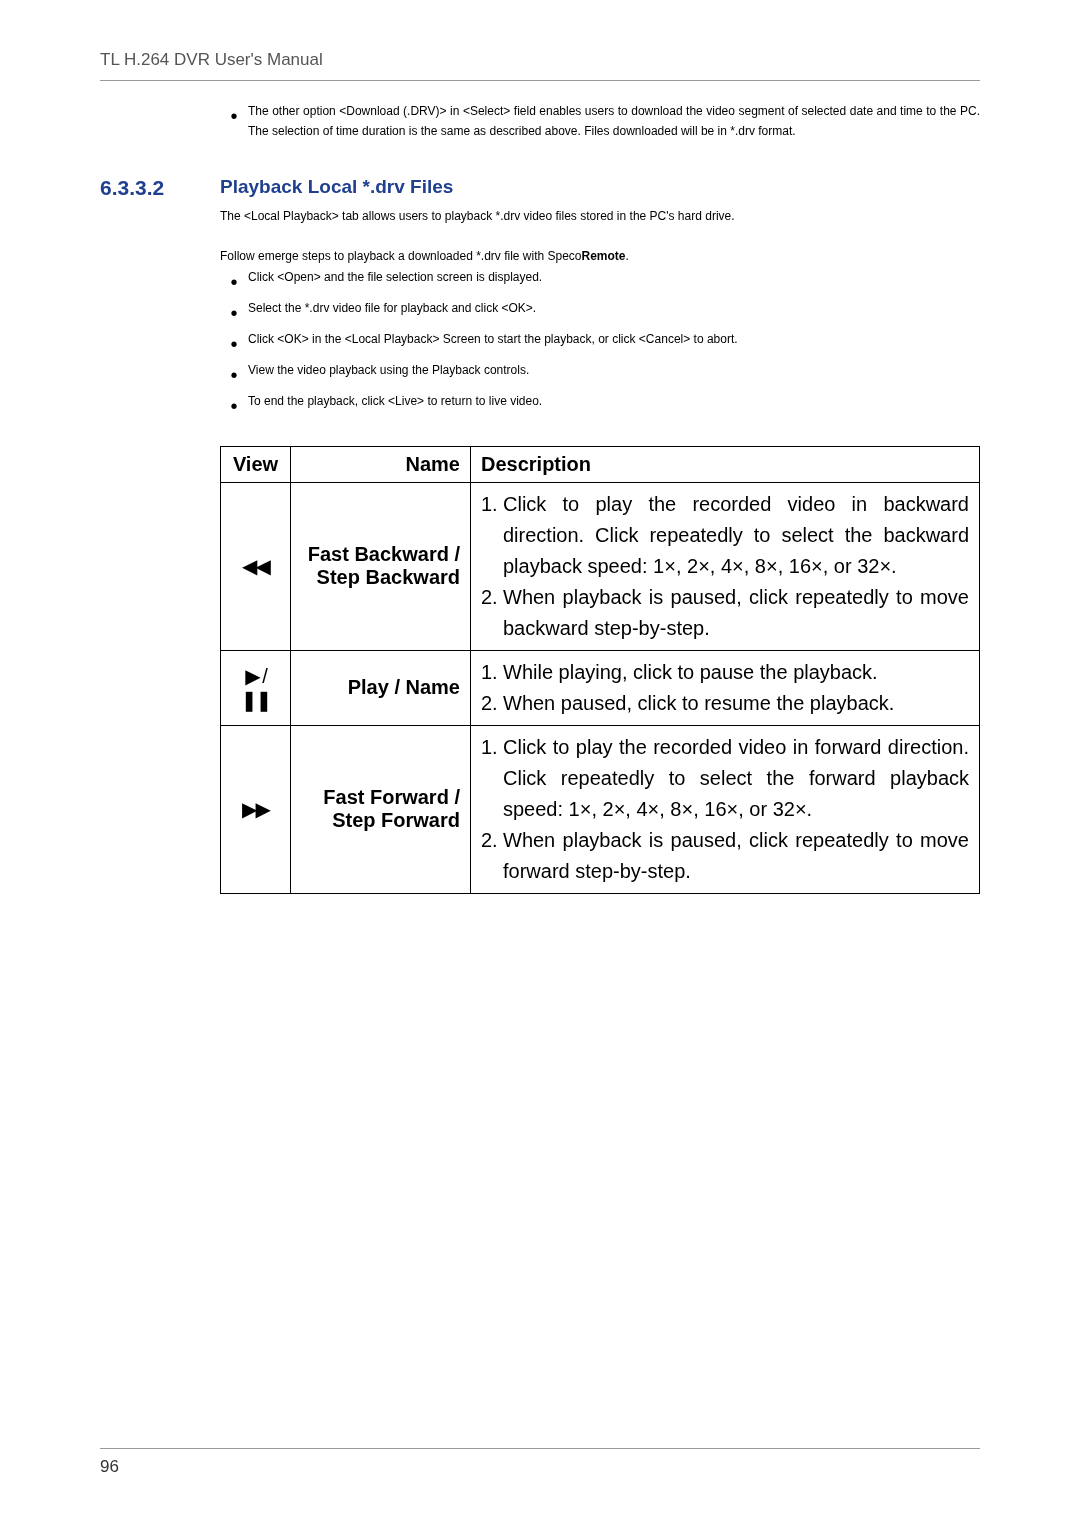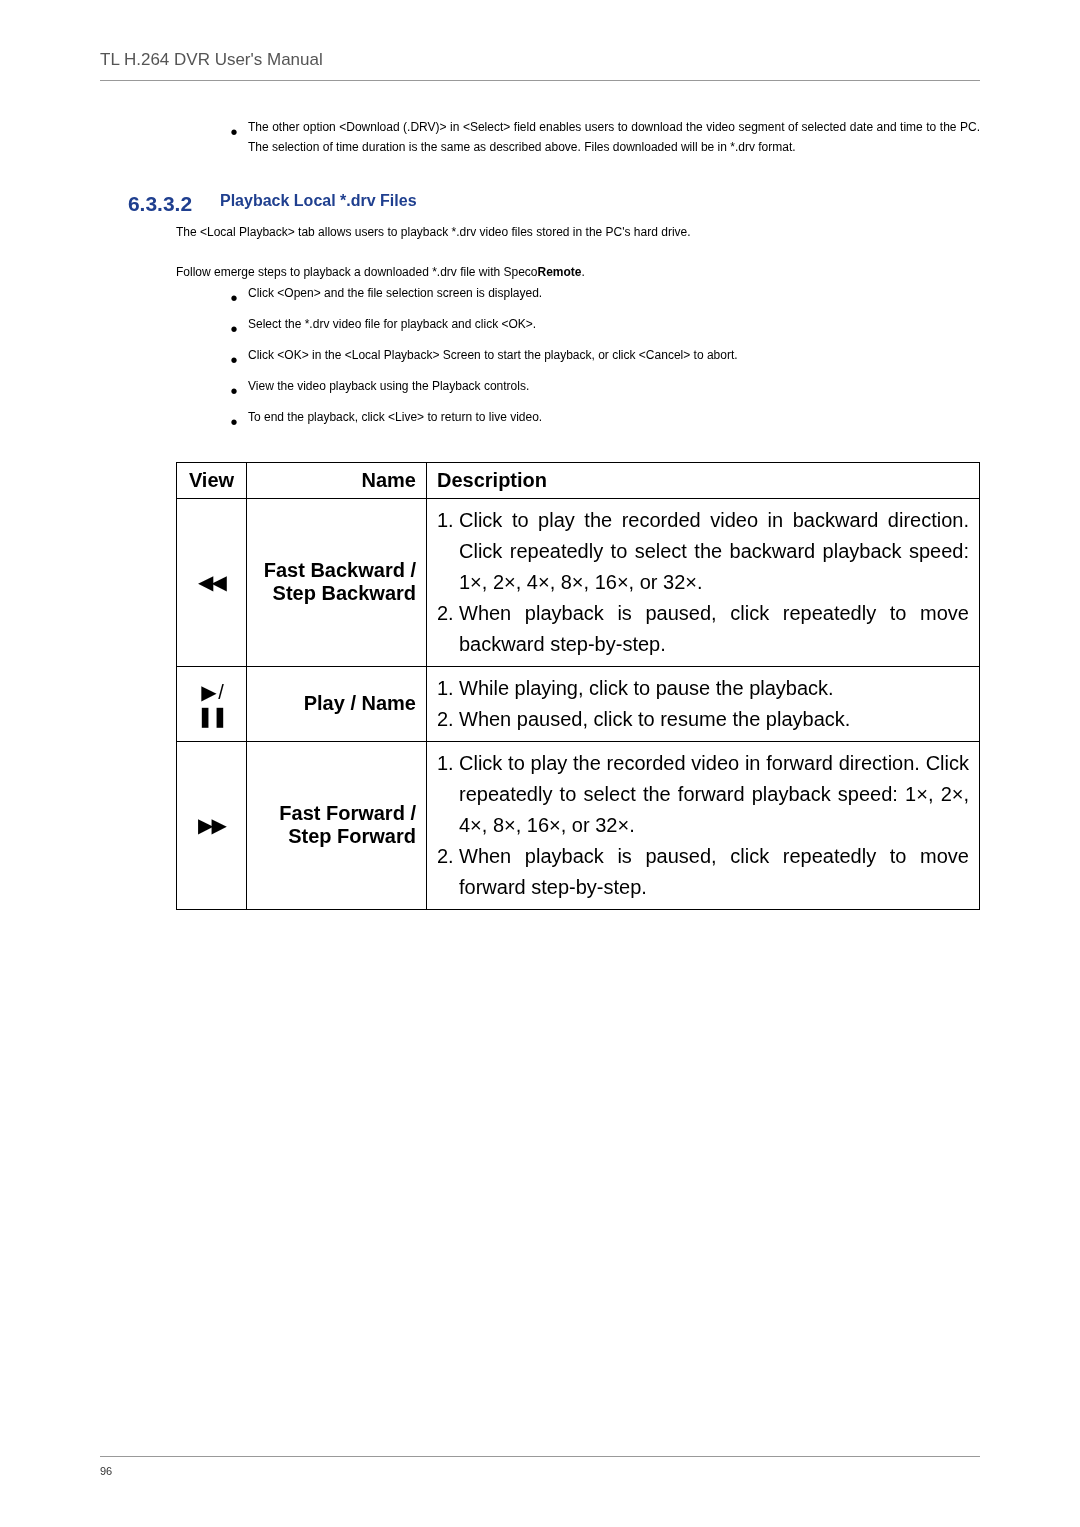--- a/index.html
+++ b/index.html
@@ -1,42 +1,42 @@
 <!DOCTYPE html>
 <html><head>
 <meta charset="utf-8">
 <style>
   * { box-sizing: border-box; margin: 0; padding: 0; }
   html, body { width: 1080px; background: #fff; font-family: Arial, Helvetica, sans-serif; color: #000; }
   .page { width: 1080px; min-height: 1527px; padding: 50px 100px 40px 100px; position: relative; }
-  .header { font-size: 17px; color: #555; padding-bottom: 10px; border-bottom: 1px solid #999; margin-bottom: 36px; }
-  .body-indent { margin-left: 76px; margin-right: 0; }
+  .header { font-size: 17px; color: #555; padding-bottom: 10px; border-bottom: 1px solid #999; margin-bottom: 20px; }
+  .body-indent { margin-left: 120px; margin-right: 0; }
   .bullet-block { margin-left: 120px; }
   .bullet-row { display: flex; align-items: flex-start; font-size: 20px; line-height: 1.55; text-align: justify; }
   .bullet-dot { width: 28px; flex: 0 0 28px; text-align: center; }
   .bullet-text { flex: 1; }
   .para { font-size: 12px; line-height: 1.7; text-align: justify; }
-  .section-row { display: flex; margin-top: 34px; margin-bottom: 6px; text-align: center; }
+  .section-row { display: flex; margin-top: 34px; margin-bottom: 6px; }
   .sec-num { width: 120px; flex: 0 0 120px; font-size: 21px; font-weight: bold; color: #1f3f8f; }
-  .sec-title { font-size: 16px; font-weight: bold; color: #1f3f8f; }
+  .sec-title { font-size: 19px; font-weight: bold; color: #1f3f8f; }
   .spacer { height: 20px; }
 
   table.controls { width: 100%; border-collapse: collapse; margin-top: 24px; }
   table.controls th, table.controls td { border: 1px solid #000; padding: 6px 10px; font-size: 20px; vertical-align: middle; }
   table.controls th { font-weight: bold; text-align: left; }
   table.controls th.icon-col, table.controls td.icon-col { width: 70px; text-align: center; }
   table.controls th.name-col, table.controls td.name-col { width: 180px; text-align: right; font-weight: bold; }
   table.controls td.desc-col { text-align: justify; line-height: 1.55; }
   .desc-list { list-style: none; }
   .desc-list li { display: flex; }
   .desc-list .n { width: 22px; flex: 0 0 22px; }
   .desc-list .t { flex: 1; text-align: justify; }
   .icon-glyph { font-size: 20px; letter-spacing: -2px; }
 
-  .footer { position: absolute; bottom: 50px; left: 100px; right: 100px; border-top: 1px solid #999; padding-top: 8px; font-size: 11px; color: #333; }
+  .footer { position: absolute; bottom: 50px; left: 100px; right: 100px; border-top: 1px solid #999; padding-top: 8px; font-size: 17px; color: #333; }
 </style>
 </head>
 <body>
 
 <div class="page">
 
   <div class="header">TL H.264 DVR User's Manual</div>
 
   <div class="bullet-block">
     <div class="bullet-row">

